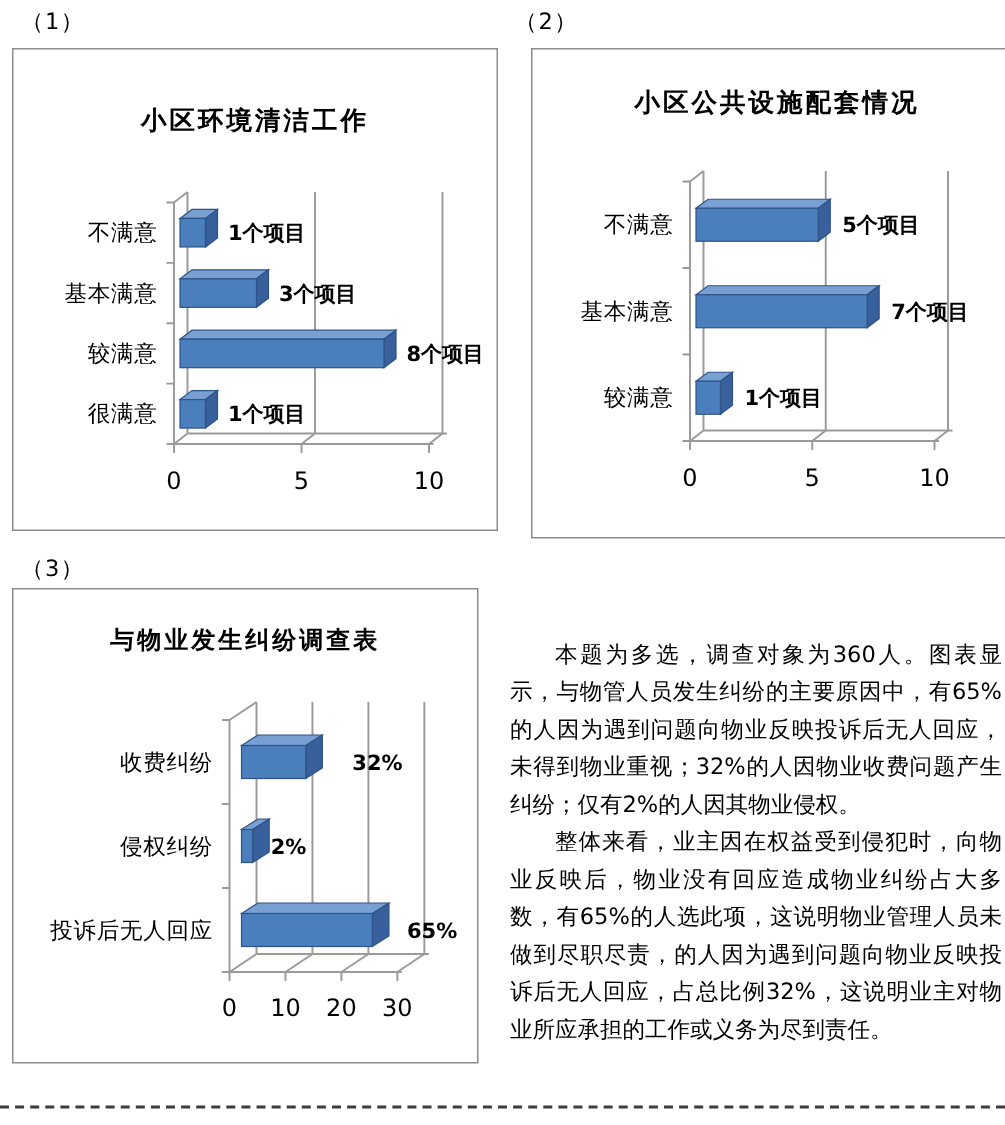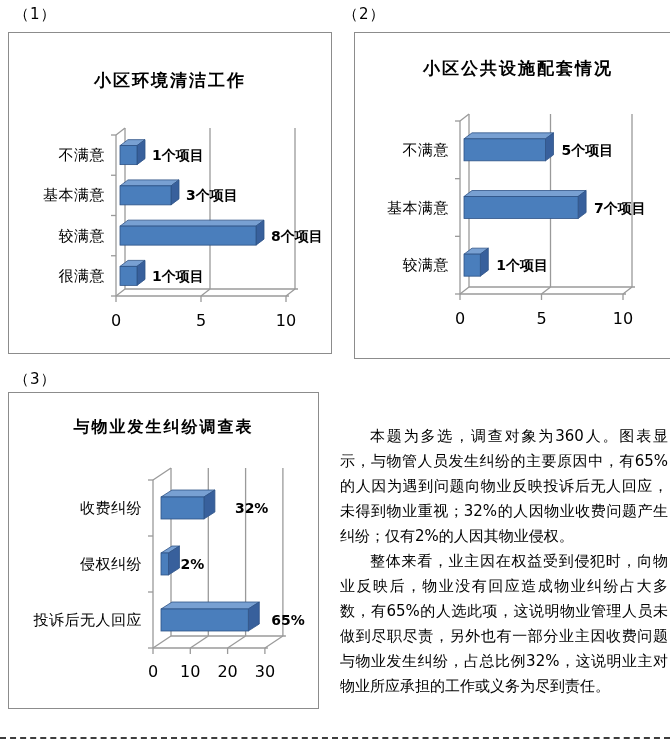--- a/index.html
+++ b/index.html
@@ -156,17 +156,17 @@
         <polygon points="152,216 163,209 250.28199999999998,209 239.28199999999998,216" fill="#78a0d2" stroke="#2e5386" stroke-width="0.8"></polygon>
         <polygon points="239.28199999999998,216 250.28199999999998,209 250.28199999999998,231 239.28199999999998,238" fill="#38609c" stroke="#2e5386" stroke-width="0.8"></polygon>
         <rect x="152" y="216" width="87.282" height="22" fill="#4a7ebc" stroke="#2e5386" stroke-width="0.8"></rect>
         <text x="133" y="232" text-anchor="end" font-size="15" letter-spacing="0.5">投诉后无人回应</text>
         <text x="262.282" y="232" font-size="14" font-weight="600">65%</text>
       </svg>
   </div>
 
   <div class="analysis">
     <p>本题为多选，调查对象为360人。图表显示，与物管人员发生纠纷的主要原因中，有65%的人因为遇到问题向物业反映投诉后无人回应，未得到物业重视；32%的人因物业收费问题产生纠纷；仅有2%的人因其物业侵权。</p>
-    <p>整体来看，业主因在权益受到侵犯时，向物业反映后，物业没有回应造成物业纠纷占大多数，有65%的人选此项，这说明物业管理人员未做到尽职尽责，另外也有一部分业主因收费问题与物业发生纠纷，占总比例32%，这说明业主对物业所应承担的工作或义务为尽到责任。</p>
+    <p>整体来看，业主因在权益受到侵犯时，向物业反映后，物业没有回应造成物业纠纷占大多数，有65%的人选此项，这说明物业管理人员未做到尽职尽责，的人因为遇到问题向物业反映投诉后无人回应，占总比例32%，这说明业主对物业所应承担的工作或义务为尽到责任。</p>
   </div>
 
   <div class="dashed-sep"></div>
 </div>
 
 </body></html>

